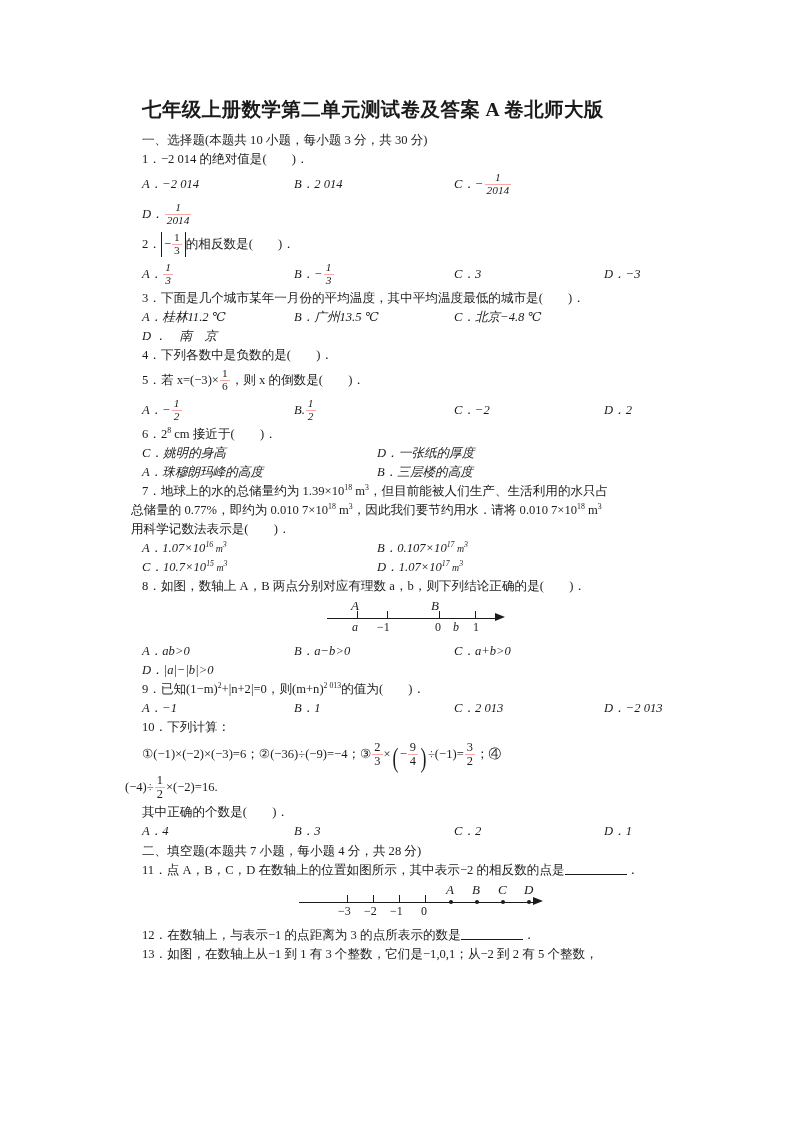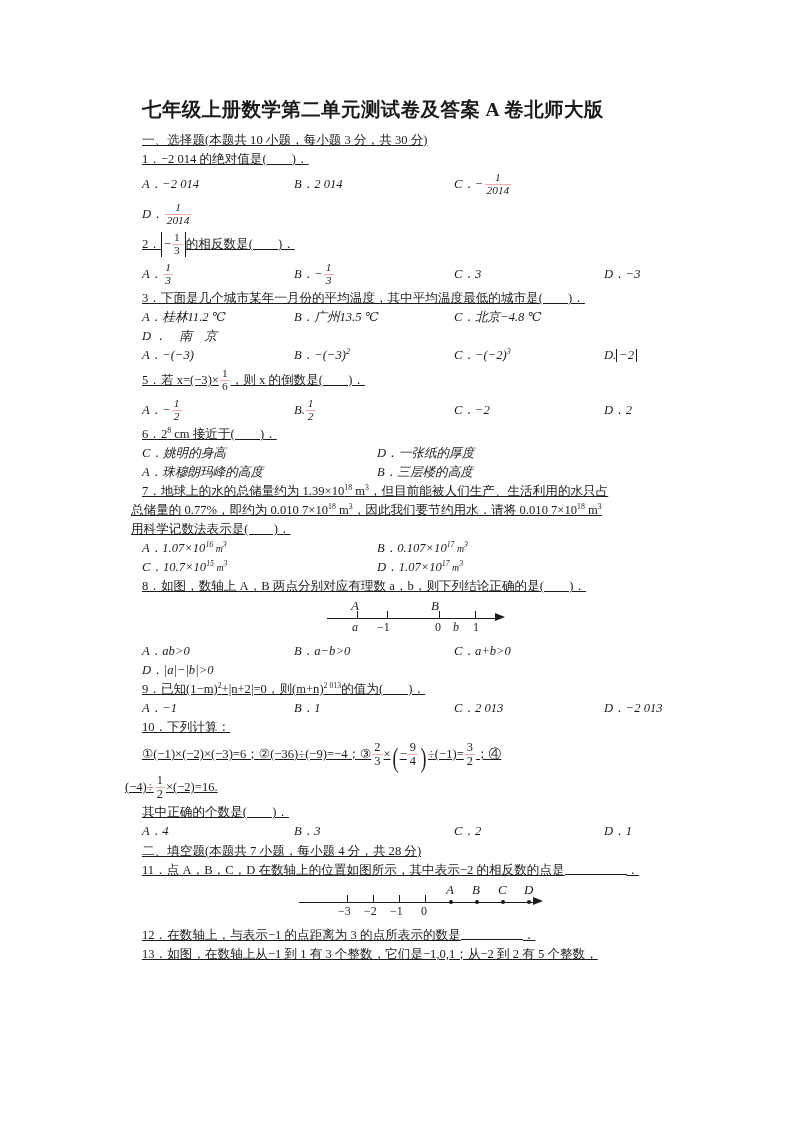--- a/index.html
+++ b/index.html
@@ -34,21 +34,20 @@
     line-height: 28px;
     margin: 0 0 6px 11px;
     white-space: nowrap;
   }
   .line {
     font-size: 12.6px;
     line-height: 19px;
     margin: 0;
     padding: 0;
     white-space: nowrap;
-    text-decoration: underline;
   }
   .sec-head {
     padding-left: 11px;
     font-size: 12.6px;
     line-height: 20px;
   }
   .qline {
     padding-left: 11px;
   }
   
@@ -178,23 +177,21 @@
     </div>
     <div class="opts tallrow">
       <span class="opt w-a"><span>A．</span><span class="frac"><span class="num">1</span><span class="den">3</span></span></span><span class="opt w-b"><span>B．−</span><span class="frac"><span class="num">1</span><span class="den">3</span></span></span><span class="opt w-c">C．3</span><span class="opt">D．−3</span>
     </div>
 
     <div class="line qline">3．下面是几个城市某年一月份的平均温度，其中平均温度最低的城市是(　　)．</div>
     <div class="opts">
       <span class="opt w-a">A．桂林11.2 ℃</span><span class="opt w-b">B．广州13.5 ℃</span><span class="opt w-c">C．北京−4.8 ℃</span><span class="opt">D ．　南　京</span>
     </div>
 
-    <div class="opts">
-      <span class="opt w-a">A．−(−3)</span><span class="opt w-b"><span>B．−(−3)</span><sup>2</sup></span><span class="opt w-c"><span>C．−(−2)</span><sup>3</sup></span><span class="opt"><span>D.</span><span class="abs-bar">−2</span></span>
-    </div>
+    <div class="line qline">4．下列各数中是负数的是(　　)．</div>
 
     <div class="line qline tallrow">
       <span>5．若 x=(−3)×</span><span class="frac"><span class="num">1</span><span class="den">6</span></span><span>，则 x 的倒数是(　　)．</span>
     </div>
     <div class="opts tallrow">
       <span class="opt w-a"><span>A．−</span><span class="frac"><span class="num">1</span><span class="den">2</span></span></span><span class="opt w-b"><span>B.</span><span class="frac"><span class="num">1</span><span class="den">2</span></span></span><span class="opt w-c">C．−2</span><span class="opt">D．2</span>
     </div>
 
     <div class="line qline">
       <span>6．2</span><sup>8</sup><span> cm 接近于(　　)．</span>

